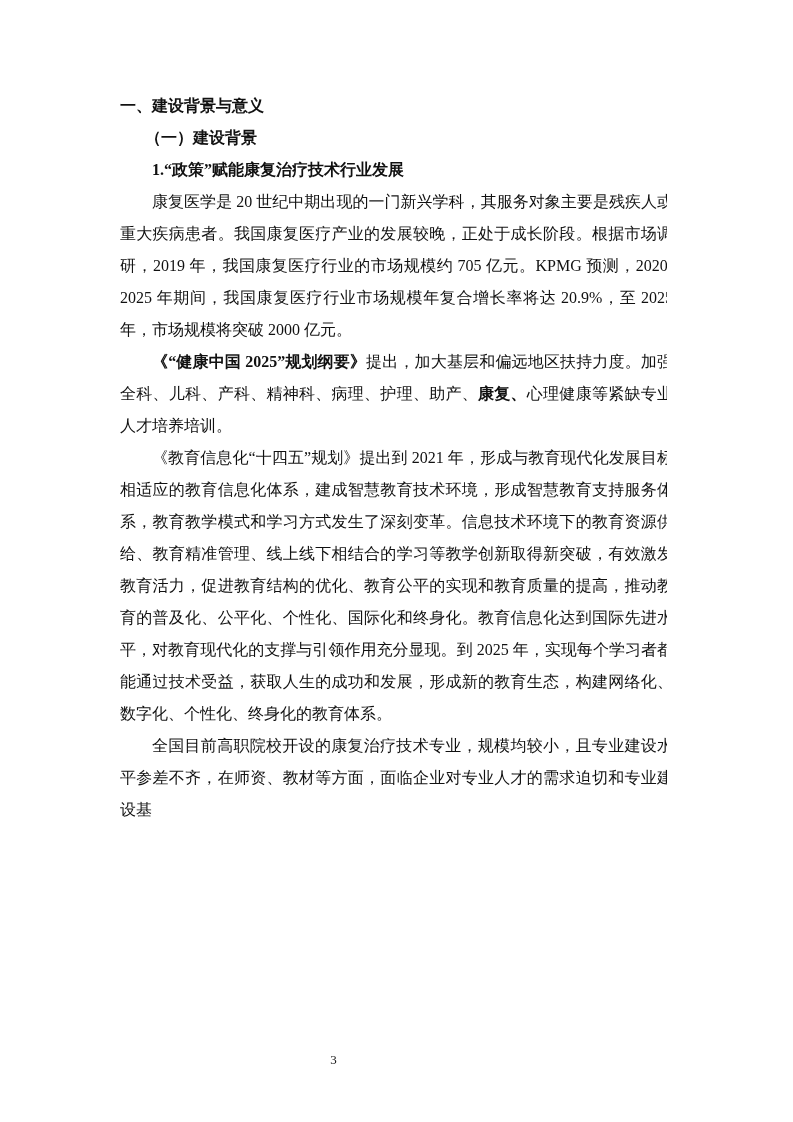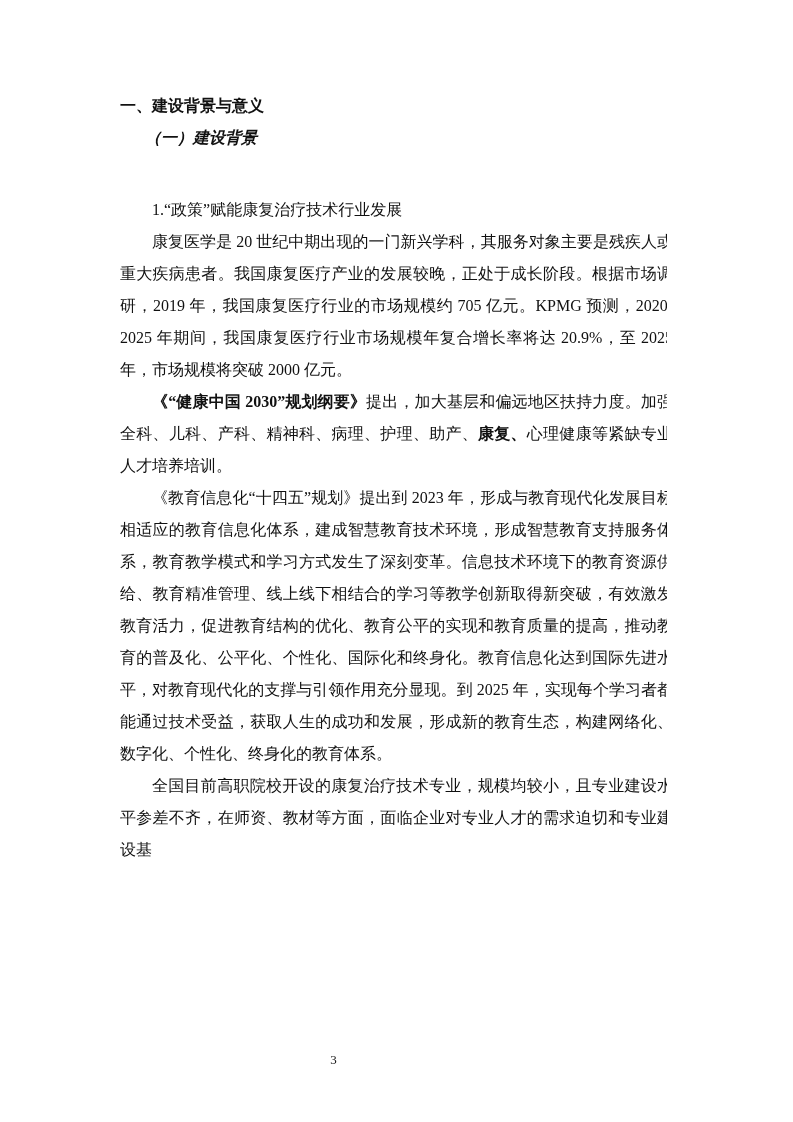--- a/index.html
+++ b/index.html
@@ -25,26 +25,24 @@
     line-height: 32px;
     text-align: justify;
     text-justify: inter-ideograph;
   }
   .heading-l1 {
     font-weight: bold;
   }
   .heading-l2 {
     font-weight: bold;
     text-indent: 25px;
-    font-style: italic;
   }
   .heading-l3 {
-    font-weight: normal;
+    font-weight: bold;
     text-indent: 32px;
-    margin-top: 40px;
   }
   .content p {
     margin: 0;
     text-indent: 32px;
   }
   .content b {
     font-weight: bold;
   }
   .pagenum {
     position: absolute;
@@ -59,18 +57,18 @@
 </style>
 </head>
 <body>
 
 <div class="page">
   <div class="content">
     <div class="heading-l1">一、建设背景与意义</div>
     <div class="heading-l2">（一）建设背景</div>
     <div class="heading-l3">1.“政策”赋能康复治疗技术行业发展</div>
     <p>康复医学是 20 世纪中期出现的一门新兴学科，其服务对象主要是残疾人或重大疾病患者。我国康复医疗产业的发展较晚，正处于成长阶段。根据市场调研，2019 年，我国康复医疗行业的市场规模约 705 亿元。KPMG 预测，2020-2025 年期间，我国康复医疗行业市场规模年复合增长率将达 20.9%，至 2025 年，市场规模将突破 2000 亿元。</p>
-    <p><b>《“健康中国 2030”规划纲要》</b><span>提出，加大基层和偏远地区扶持力度。加强全科、儿科、产科、精神科、病理、护理、助产、</span><b>康复、</b><span>心理健康等紧缺专业人才培养培训。</span></p>
-    <p>《教育信息化“十四五”规划》提出到 2023 年，形成与教育现代化发展目标相适应的教育信息化体系，建成智慧教育技术环境，形成智慧教育支持服务体系，教育教学模式和学习方式发生了深刻变革。信息技术环境下的教育资源供给、教育精准管理、线上线下相结合的学习等教学创新取得新突破，有效激发教育活力，促进教育结构的优化、教育公平的实现和教育质量的提高，推动教育的普及化、公平化、个性化、国际化和终身化。教育信息化达到国际先进水平，对教育现代化的支撑与引领作用充分显现。到 2025 年，实现每个学习者都能通过技术受益，获取人生的成功和发展，形成新的教育生态，构建网络化、数字化、个性化、终身化的教育体系。</p>
+    <p><b>《“健康中国 2025”规划纲要》</b><span>提出，加大基层和偏远地区扶持力度。加强全科、儿科、产科、精神科、病理、护理、助产、</span><b>康复、</b><span>心理健康等紧缺专业人才培养培训。</span></p>
+    <p>《教育信息化“十四五”规划》提出到 2021 年，形成与教育现代化发展目标相适应的教育信息化体系，建成智慧教育技术环境，形成智慧教育支持服务体系，教育教学模式和学习方式发生了深刻变革。信息技术环境下的教育资源供给、教育精准管理、线上线下相结合的学习等教学创新取得新突破，有效激发教育活力，促进教育结构的优化、教育公平的实现和教育质量的提高，推动教育的普及化、公平化、个性化、国际化和终身化。教育信息化达到国际先进水平，对教育现代化的支撑与引领作用充分显现。到 2025 年，实现每个学习者都能通过技术受益，获取人生的成功和发展，形成新的教育生态，构建网络化、数字化、个性化、终身化的教育体系。</p>
     <p>全国目前高职院校开设的康复治疗技术专业，规模均较小，且专业建设水平参差不齐，在师资、教材等方面，面临企业对专业人才的需求迫切和专业建设基</p>
   </div>
   <div class="pagenum">3</div>
 </div>
 
 </body></html>

